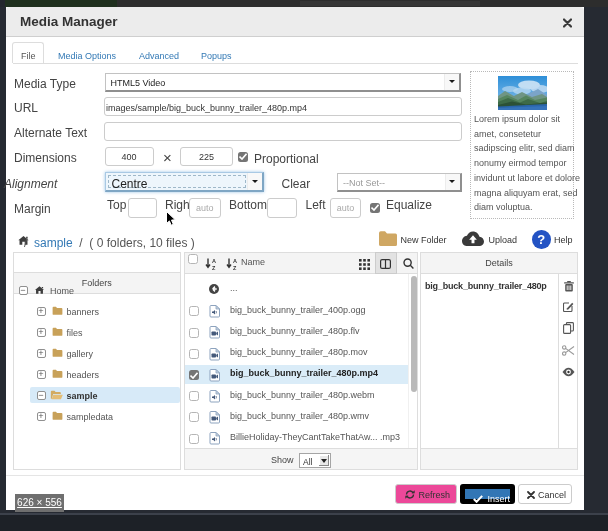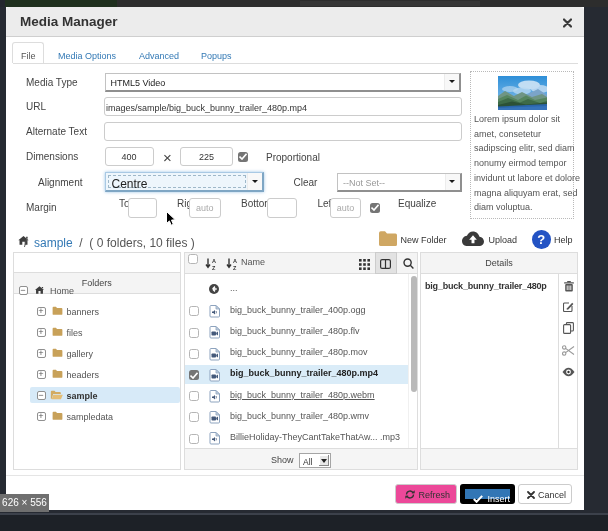--- a/index.html
+++ b/index.html
@@ -1,19 +1,19 @@
 <!DOCTYPE html>
 <html><head>
 <meta charset="utf-8">
 <style>
   html,body{margin:0;padding:0;}
   #stage{position:relative;width:608px;height:531px;overflow:hidden;
     font-family:"Liberation Sans",sans-serif;background:#fff;}
   .abs{position:absolute;}
-  .lbl{font-size:10px;color:#444;margin-left:12px;}
+  .lbl{font-size:12px;color:#444;}
   .inp{position:absolute;background:#fff;border:1px solid #ccc;border-radius:0;box-sizing:border-box;}
   .sel{position:absolute;background:#fff;border:1px solid #c2c2c2;border-right:2px solid #8f8f8f;border-bottom:2px solid #8f8f8f;box-sizing:border-box;}
   .selarrow{position:absolute;right:0;top:0;bottom:0;width:14px;background:#f8f8f8;border-left:1px solid #ececec;}
   .selarrow:after{content:"";position:absolute;left:3.5px;top:50%;margin-top:-1.5px;border-left:3px solid transparent;
     border-right:3px solid transparent;border-top:3.5px solid #1a1a1a;}
   .cb{position:absolute;width:10px;height:10px;border-radius:2.5px;box-sizing:border-box;}
   .cb.on{background:#757575;}
   .cb.off{background:#fff;border:1px solid #b5b5b5;}
   .cb.on svg{position:absolute;left:1px;top:1.5px;}
   .row-txt{font-size:9px;color:#555;}
@@ -48,21 +48,21 @@
   <div class="abs" style="left:12px;top:42px;width:32px;height:21px;background:#fff;border:1px solid #ddd;border-bottom:none;border-radius:3px 3px 0 0;box-sizing:border-box;"></div>
   <div class="abs" style="left:21px;top:51px;font-size:9px;color:#555;">File</div>
   <div class="abs" style="left:58px;top:51px;font-size:9px;color:#3379b5;">Media Options</div>
   <div class="abs" style="left:139px;top:51px;font-size:9px;color:#3379b5;">Advanced</div>
   <div class="abs" style="left:201px;top:51px;font-size:9px;color:#3379b5;">Popups</div>
 
   <div class="abs lbl" style="left:14px;top:76.5px;">Media Type</div>
   <div class="abs lbl" style="left:14px;top:100.5px;">URL</div>
   <div class="abs lbl" style="left:14px;top:125.5px;">Alternate Text</div>
   <div class="abs lbl" style="left:14px;top:151px;">Dimensions</div>
-  <div class="abs lbl" style="left:26px;top:176.5px;">Alignment</div>
+  <div class="abs lbl" style="left:4px;top:176.5px;font-style:italic;">Alignment</div>
   <div class="abs lbl" style="left:14px;top:202px;">Margin</div>
 
   <div class="sel" style="left:104.5px;top:73px;width:356.5px;height:18.5px;text-decoration:underline;">
     <div class="abs" style="left:5px;top:4px;font-size:9px;color:#222;">HTML5 Video</div>
     <div class="selarrow"></div>
   </div>
 
   <div class="inp" style="left:104px;top:96.5px;width:358px;height:19.5px;border-radius:3px;">
     <div class="abs" style="left:1px;top:5px;font-size:9px;color:#333;white-space:nowrap;">images/sample/big_buck_bunny_trailer_480p.mp4</div>
   </div>
@@ -269,21 +269,21 @@
       <use href="#fi-v"></use>
     </svg>
   <svg class="abs ficon" style="left:209px;top:432px;">
       <use href="#fi-a"></use>
     </svg>
 
   <div class="abs row-txt" style="left:230px;top:304.5px;">big_buck_bunny_trailer_400p.ogg</div>
   <div class="abs row-txt" style="left:230px;top:325.5px;">big_buck_bunny_trailer_480p.flv</div>
   <div class="abs row-txt" style="left:230px;top:347px;">big_buck_bunny_trailer_480p.mov</div>
   <div class="abs" style="left:230px;top:367.5px;font-size:9px;font-weight:bold;color:#222;">big_buck_bunny_trailer_480p.mp4</div>
-  <div class="abs row-txt" style="left:230px;top:389.5px;text-decoration:underline;">big_buck_bunny_trailer_480p.webm</div>
+  <div class="abs row-txt" style="left:230px;top:389.5px;">big_buck_bunny_trailer_480p.webm</div>
   <div class="abs row-txt" style="left:230px;top:410.5px;">big_buck_bunny_trailer_480p.wmv</div>
   <div class="abs row-txt" style="left:230px;top:432px;">BillieHoliday-TheyCantTakeThatAw... .mp3</div>
 
   <svg width="0" height="0" style="position:absolute;">
     <defs>
       <g id="fi-a">
         <path d="M1 1.5 Q1 0.5 2 0.5 L7 0.5 L10.5 4 L10.5 11 Q10.5 12 9.5 12 L2 12 Q1 12 1 11 Z" fill="#fff" stroke="#8da3be" stroke-width="1"></path>
         <path d="M7 0.5 L7 4 L10.5 4 Z" fill="#c7d3e2" stroke="#8da3be" stroke-width="0.8"></path>
         <path d="M3 6.5 L4.3 6.5 L6 5 L6 9.5 L4.3 8 L3 8 Z" fill="#44597a"></path>
         <path d="M7 6 Q7.8 7.2 7 8.5" stroke="#44597a" stroke-width="0.8" fill="none"></path>
@@ -363,14 +363,14 @@
       </svg>
     <div class="abs" style="left:19px;top:4.5px;font-size:9px;color:#333;">Cancel</div>
   </div>
 
   <svg class="abs" style="left:165px;top:211px;" width="12" height="16" viewBox="0 0 12 16">
     <path d="M1.5 0.5 L1.5 12.5 L4.4 9.9 L6.2 14.2 L8.3 13.3 L6.5 9.1 L10.3 8.8 Z" fill="#000" stroke="#fff" stroke-width="1"></path>
   </svg>
 
   <div class="abs" style="left:6px;top:510px;width:578px;height:3px;background:#262a32;"></div>
 
-  <div class="abs" style="left:0;top:494px;width:49px;height:18px;background:#6f6f6f;color:#fff;font-size:10px;line-height:18px;text-align:center;">626 × 556</div>
+  <div class="abs" style="left:15px;top:494px;width:49px;height:18px;background:#6f6f6f;color:#fff;font-size:10px;line-height:18px;text-align:center;text-decoration:underline;">626 × 556</div>
 </div>
 
 </body></html>

